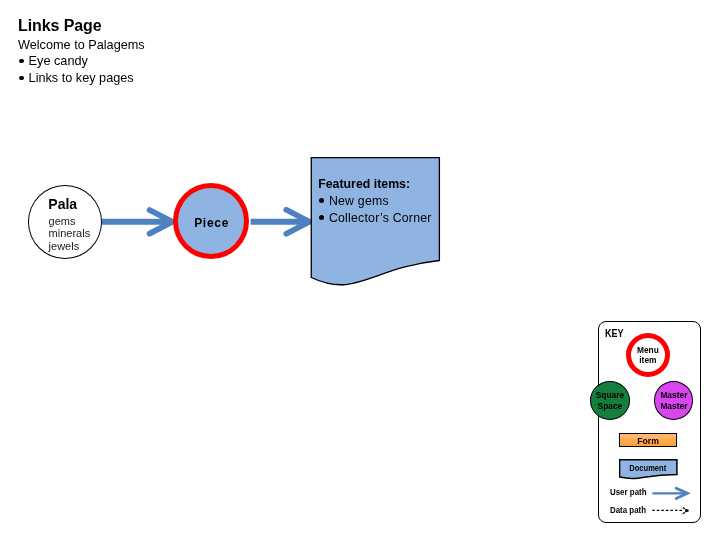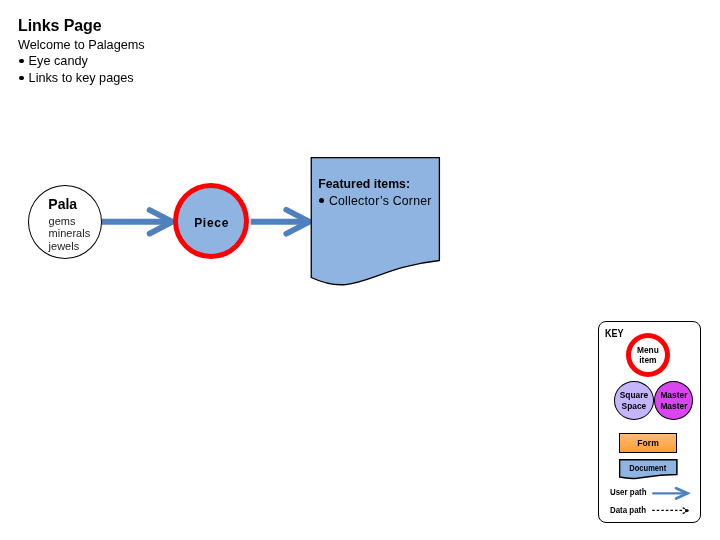--- a/index.html
+++ b/index.html
@@ -39,26 +39,26 @@
   #key{left:598.3px;top:321.1px;width:103.2px;height:201.8px;border:1.2px solid #000;
        border-radius:8px;background:#fff;box-sizing:border-box;}
   #key-label{left:604.8px;top:327.9px;font-size:10.3px;font-weight:bold;line-height:11px;transform:scaleX(0.88);transform-origin:left top;}
 
   .lcircle{border-radius:50%;border:1.4px solid #000;box-sizing:border-box;
            display:flex;align-items:center;justify-content:center;text-align:center;
            font-size:8.4px;font-weight:bold;line-height:10.8px;}
   .lcircle > .lcl{display:block;}
   .lcircle .lcl > span{display:block;white-space:nowrap;}
   #menu-item{left:625.8px;top:333.4px;width:44.2px;height:44px;border:5.3px solid #FF0000;background:#fff;}
-  #square-space{left:590px;top:381.3px;width:39.9px;height:38.6px;background:#c4b5fd;margin-left:24px;}
+  #square-space{left:590px;top:381.3px;width:39.9px;height:38.6px;background:#15803d;}
   #master-piece{left:654.3px;top:381.4px;width:39.2px;height:38.5px;background:#d946ef;}
 
-  #form{left:619.2px;top:433px;width:57.8px;height:20px;border:1.5px solid #000;
+  #form{left:619.2px;top:433px;width:57.8px;height:14px;border:1.5px solid #000;
         box-sizing:border-box;background:linear-gradient(180deg,#FFBC78 0%,#FF9E33 100%);
-        display:flex;align-items:center;justify-content:center;font-size:8.6px;font-weight:bold;line-height:10px;}
+        display:flex;align-items:flex-end;justify-content:center;font-size:8.6px;font-weight:bold;line-height:10px;}
   #ldoc{left:619.2px;top:458.9px;}
   #ldoc-label{left:619.2px;top:463.2px;width:57.5px;text-align:center;font-size:8.4px;font-weight:bold;line-height:10px;transform:scaleX(0.9);transform-origin:center top;}
 
   #user-path-label{left:610.2px;top:487.3px;font-size:8.8px;font-weight:bold;line-height:10px;transform:scaleX(0.9);transform-origin:left top;}
   #data-path-label{left:610.2px;top:504.6px;font-size:8.8px;font-weight:bold;line-height:10px;transform:scaleX(0.9);transform-origin:left top;}
 </style>
 </head>
 <body>
 
 <div class="slide">
@@ -94,20 +94,21 @@
   </div>
 
   <div class="abs" id="home"></div>
   <div class="abs" id="home-label">Piece</div>
 
   <svg class="abs" id="doc" width="135" height="135" viewBox="0 0 135 135">
     <path d="M1.25,0.7 L129.4,0.7 L129.4,103.5 C61.3,110.84 46.25,141.64 1.25,120.5 Z" fill="#8FB4E1" stroke="#000" stroke-width="1.3" stroke-linejoin="miter"></path>
   </svg>
   <div class="abs" id="doc-text">
     <div id="doc-head">Featured items:</div>
+    <div class="doc-bul"><span class="dot dot-doc"></span><span>New gems</span></div>
     <div class="doc-bul"><span class="dot dot-doc"></span><span>Collector’s Corner</span></div>
   </div>
 
   <div class="abs" id="key"></div>
   <div class="abs" id="key-label">KEY</div>
 
   <div class="abs lcircle" id="menu-item">
     <span class="lcl">
       <span>Menu</span>
       <span>item</span>

